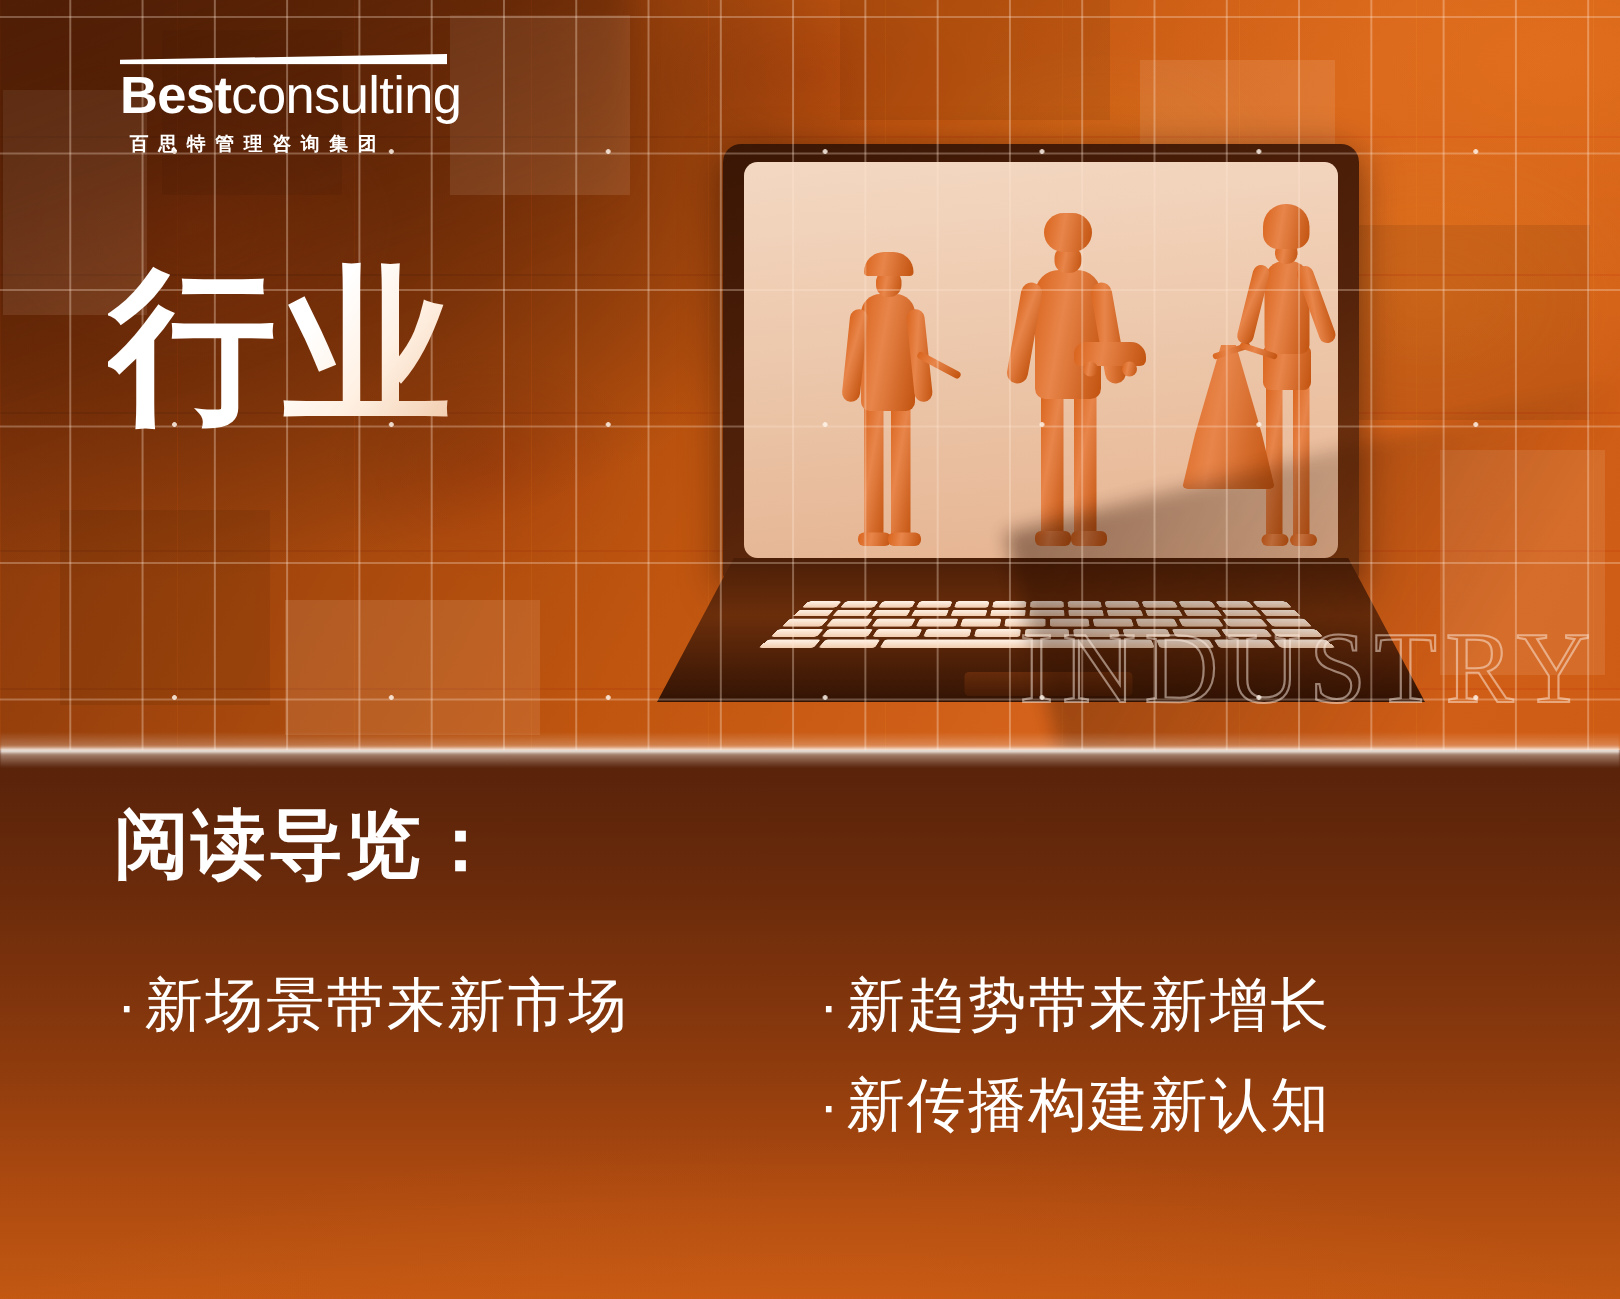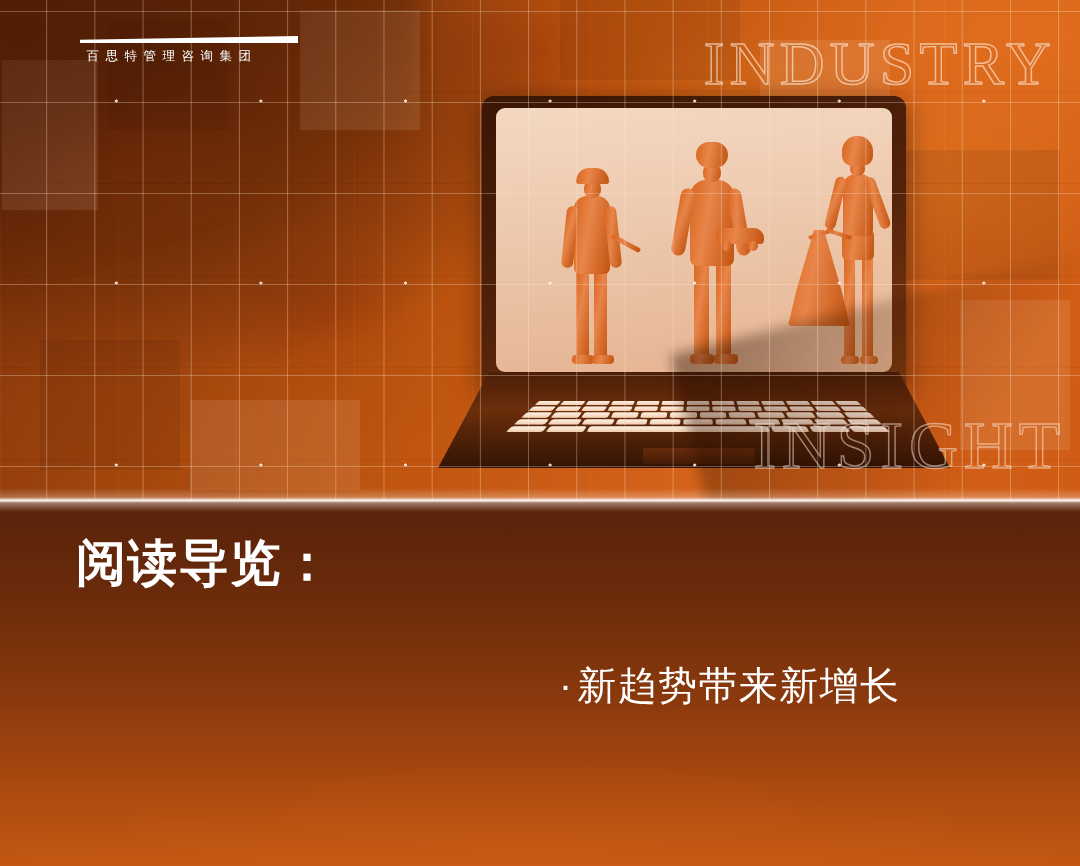--- a/index.html
+++ b/index.html
@@ -143,21 +143,21 @@
   }
   .logo-word{
     font-size:35px; line-height:1.05; color:#fff; white-space:nowrap;
     letter-spacing:-.012em;
   }
   .logo-word b{ font-weight:700; }
   .logo-word span{ font-weight:300; }
   .logo-cn{
     margin-top:5px; font-size:12.5px; color:#fff;
     letter-spacing:.52em; text-indent:.52em; white-space:nowrap;
-    font-weight:400;
+    font-weight:700;
   }
 
   
   .title-cn{
     position:absolute; left:72px; top:168px;
     font-size:112px; line-height:1.12; font-weight:700;
     letter-spacing:.045em;
     background:linear-gradient(128deg,#FFFFFF 0%,#FFFFFF 52%,#FFF0E2 72%,#EFC6A4 100%);
     -webkit-background-clip:text; background-clip:text;
     color:transparent;
@@ -187,21 +187,21 @@
   }
   .read-heading{
     position:absolute; left:76px; top:30px;
     font-size:50px; font-weight:700; color:#fff;
     letter-spacing:.03em; white-space:nowrap;
     z-index:2;
   }
   .cols{ position:absolute; left:0; top:148px; width:1080px; z-index:2; }
   .col{ position:absolute; }
   .col-left{ left:78px; top:0; }
-  .col-right{ left:559px; top:0;margin-top:15px; }
+  .col-right{ left:546px; top:0; }
   .bullet-item{
     font-size:39px; font-weight:500; color:#FFFFFF;
     letter-spacing:.035em; white-space:nowrap;
     margin-bottom:21px; line-height:1.18;
   }
   .bullet-item .dot{ margin-right:4px; }
 </style>
 </head>
 <body>
 
@@ -346,44 +346,50 @@
           </div>
       </div>
       <div class="trackpad"></div>
     </div>
 
     <div class="swash"></div>
 
     <div class="grid"></div>
     <div class="grid-nodes"></div>
 
-    <div class="outline-word" id="w-industry">INDUSTRY</div>
-    <div class="outline-word" id="w-insight">INSIGHT</div>
+    <div class="outline-word" id="w-insight">INDUSTRY</div>
 
     <div class="logo">
       <div class="logo-bar"></div>
+      <div class="logo-word"><b>Best</b><span>consulting</span></div>
       <div class="logo-cn">百思特管理咨询集团</div>
     </div>
 
-    <div class="title-cn"></div>
+    <div class="title-cn"><span>行业</span></div>
   </div>
 
   <div class="divider"></div>
 
   <div class="bottom">
 
     <div class="read-heading">阅读导览：</div>
 
     <div class="cols">
 
       <div class="col col-left">
+        <div class="bullet-item">
+          <span class="dot">·</span><span>新场景带来新市场</span>
+        </div>
       </div>
 
       <div class="col col-right">
         <div class="bullet-item">
           <span class="dot">·</span><span>新趋势带来新增长</span>
         </div>
+        <div class="bullet-item">
+          <span class="dot">·</span><span>新传播构建新认知</span>
+        </div>
       </div>
 
     </div>
   </div>
 
 </div>
 
 </body></html>

